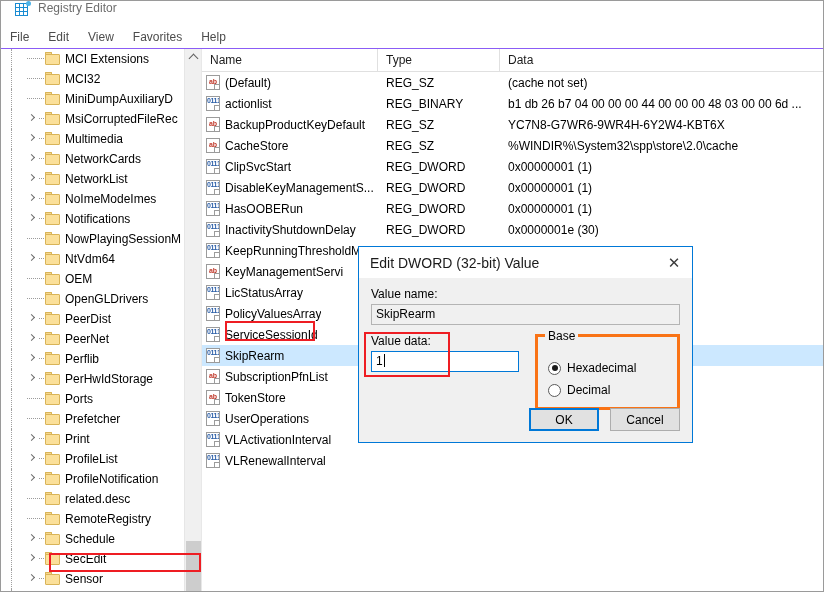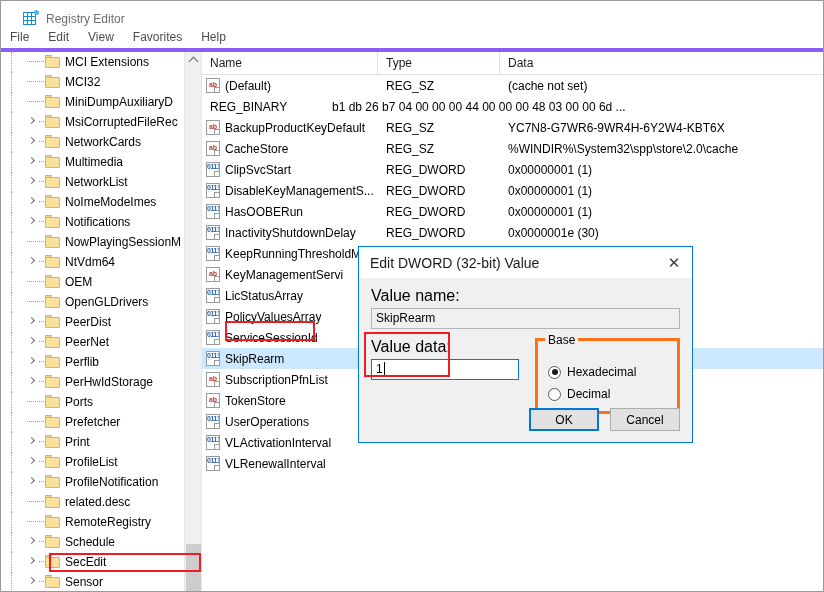--- a/index.html
+++ b/index.html
@@ -18,22 +18,22 @@
     position: absolute; inset: 0;
     border: 1px solid #9a9a9a;
     box-sizing: border-box;
     background: #f0f0f0;
     display: flex; flex-direction: column;
   }
   
   .titlebar {
     height: 25px; flex: 0 0 25px;
     background: #ffffff;
-    display: flex; align-items: flex-end;
-    padding-left: 22px;
+    display: flex; align-items: flex-start;
+    padding-left: 14px;
     box-sizing: border-box;
   }
   .app-icon {
     width: 16px; height: 16px;
     position: relative;
     flex: 0 0 16px;
     margin-right: 7px;
   }
   .app-icon .grid {
     position: absolute; left: 0; top: 2px;
@@ -70,21 +70,21 @@
     padding: 2px 9px 2px 2px;
     margin-right: 8px;
     cursor: default;
   }
   
   .content {
     flex: 1 1 auto;
     display: flex;
     min-height: 0;
     background: #ffffff;
-    border-top: 4px solid #8b5cf6;
+    border-top: 1px solid #8b5cf6;
   }
   
   .tree-pane {
     width: 200px; flex: 0 0 200px;
     background: #ffffff;
     position: relative;
     overflow: hidden;
     border-right: 1px solid #e8e8e8;
   }
   .tree-list { position: relative; }
@@ -268,21 +268,21 @@
     font-size: 15px; color: #3b3b3b;
     cursor: default;
   }
   .dlg-body {
     flex: 1 1 auto;
     background: #f0f0f0;
     padding: 9px 12px 0 12px;
     box-sizing: border-box;
     position: relative;
   }
-  .fld-label { font-size: 16px; color: #000; margin-bottom: 3px; }
+  .fld-label { font-size: 12px; color: #000; margin-bottom: 3px; }
   .txtbox {
     height: 21px;
     background: #ffffff;
     border: 1px solid #a0a0a0;
     box-sizing: border-box;
     font-size: 12px;
     line-height: 19px;
     padding-left: 4px;
     color: #000;
     overflow: hidden;
@@ -420,31 +420,31 @@
             <span class="tree-label">MsiCorruptedFileRec</span>
           </div>
           <div class="tree-row">
             <span class="guide"></span>
             <span class="chev"></span>
             <span class="dots" style="left: 38px;"></span>
             <span class="folder">
               <span class="tab"></span>
               <span class="bd"></span>
             </span>
+            <span class="tree-label">Multimedia</span>
+          </div>
+          <div class="tree-row">
+            <span class="guide"></span>
+            <span class="chev"></span>
+            <span class="dots" style="left: 38px;"></span>
+            <span class="folder">
+              <span class="tab"></span>
+              <span class="bd"></span>
+            </span>
             <span class="tree-label">NetworkCards</span>
-          </div>
-          <div class="tree-row">
-            <span class="guide"></span>
-            <span class="chev"></span>
-            <span class="dots" style="left: 38px;"></span>
-            <span class="folder">
-              <span class="tab"></span>
-              <span class="bd"></span>
-            </span>
-            <span class="tree-label">Multimedia</span>
           </div>
           <div class="tree-row">
             <span class="guide"></span>
             <span class="chev"></span>
             <span class="dots" style="left: 38px;"></span>
             <span class="folder">
               <span class="tab"></span>
               <span class="bd"></span>
             </span>
             <span class="tree-label">NetworkList</span>
@@ -662,20 +662,24 @@
       <div class="list-body" id="list-body">
           <div class="list-row">
             <div class="cell-name">
               <span class="vi sz">ab</span>
               <span class="vtxt">(Default)</span>
             </div>
             <div class="cell-type vtxt">REG_SZ</div>
             <div class="cell-data vtxt">(cache not set)</div>
           </div>
           <div class="list-row">
+            <div class="cell-name">
+              <span class="vi bin">011 110</span>
+              <span class="vtxt">actionlist</span>
+            </div>
             <div class="cell-type vtxt">REG_BINARY</div>
             <div class="cell-data vtxt">b1 db 26 b7 04 00 00 00 44 00 00 00 48 03 00 00 6d ...</div>
           </div>
           <div class="list-row">
             <div class="cell-name">
               <span class="vi sz">ab</span>
               <span class="vtxt">BackupProductKeyDefault</span>
             </div>
             <div class="cell-type vtxt">REG_SZ</div>
             <div class="cell-data vtxt">YC7N8-G7WR6-9WR4H-6Y2W4-KBT6X</div>

